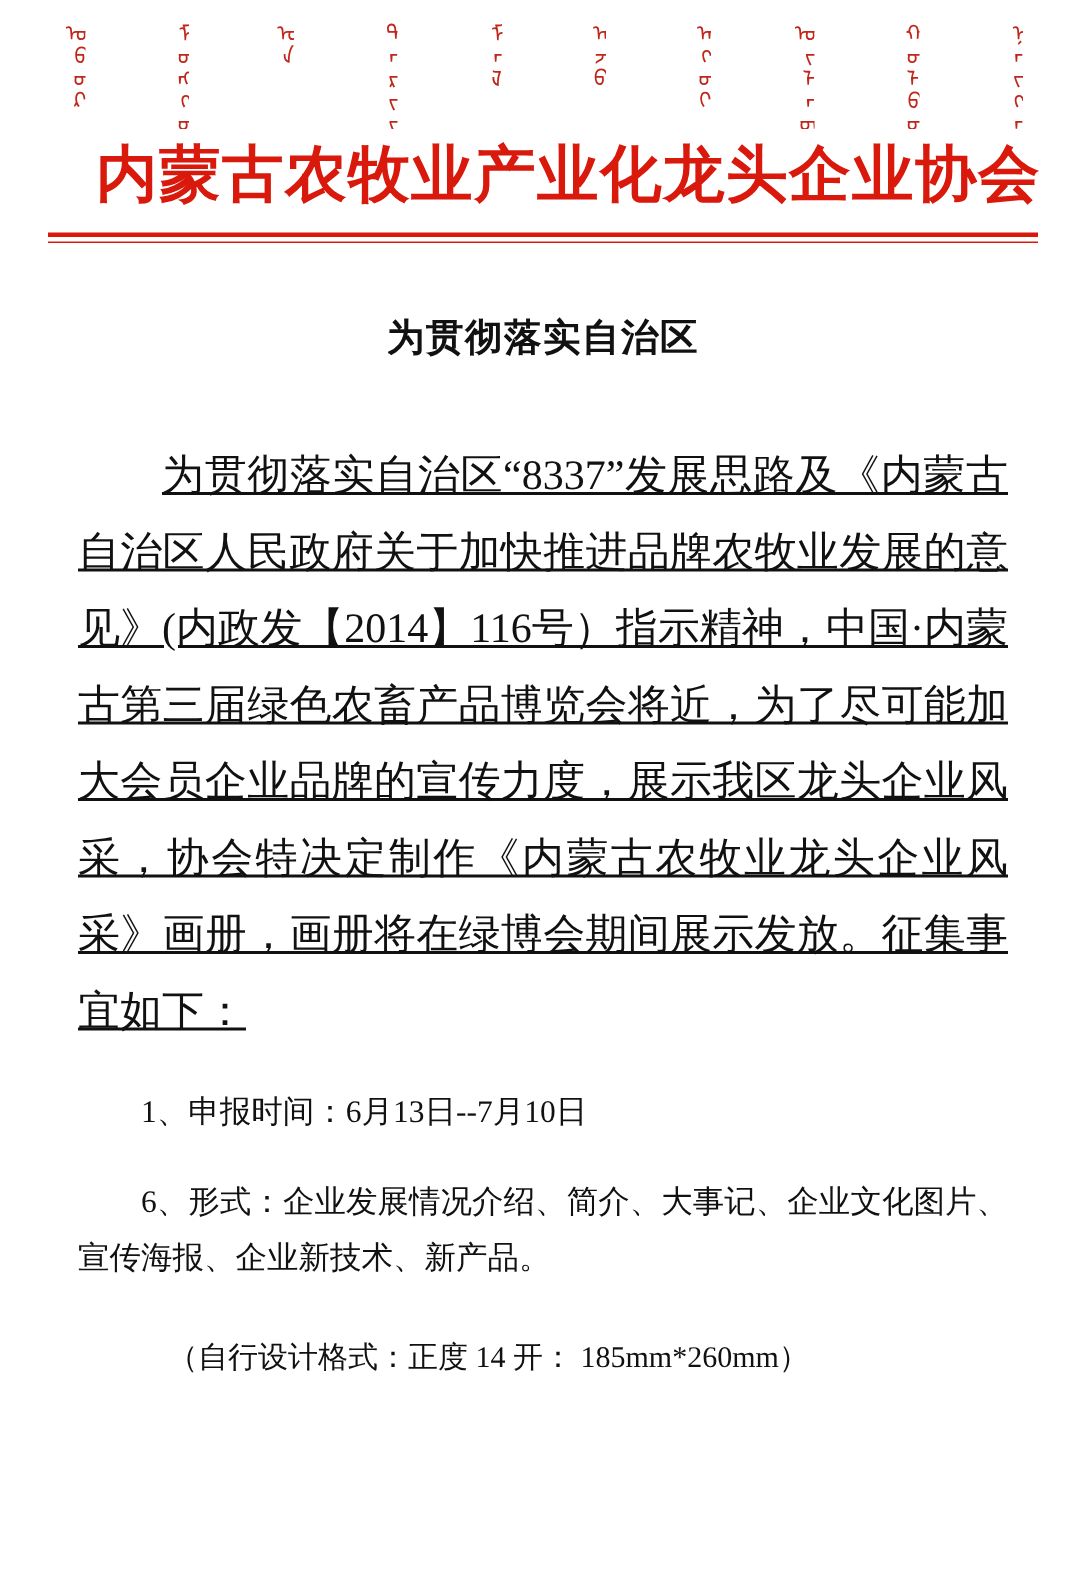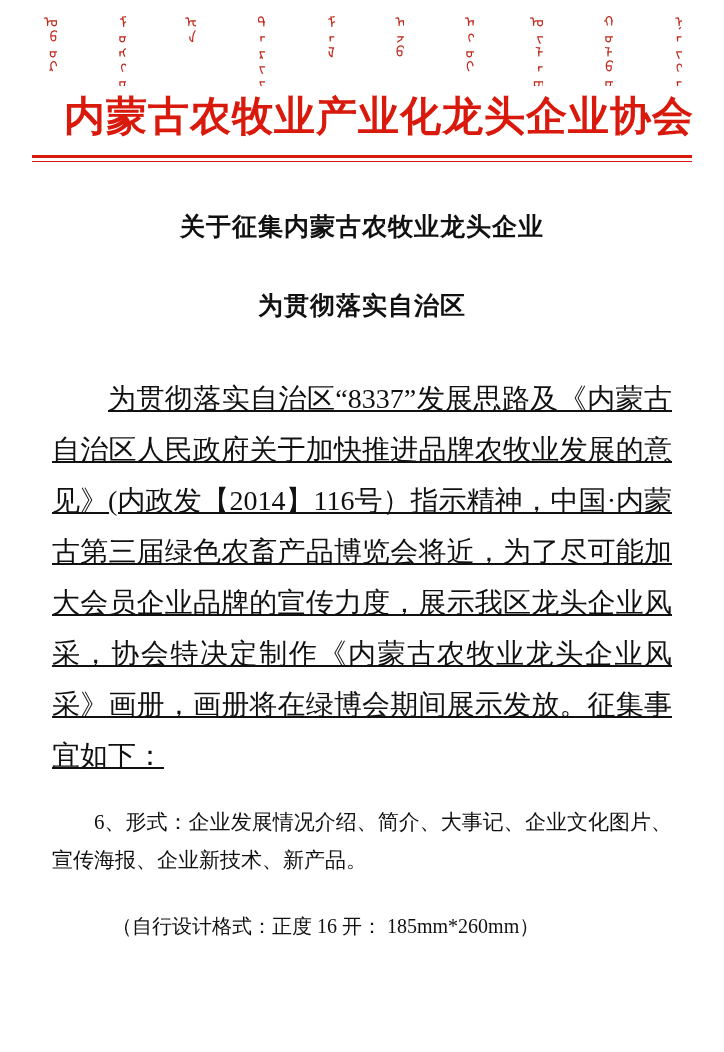--- a/index.html
+++ b/index.html
@@ -129,24 +129,24 @@
     <div class="mong-col">ᠦᠢᠯᠡᠳᠪᠦᠷᠢ</div>
     <div class="mong-col">ᠬᠣᠯᠪᠣᠭ᠎ᠠ</div>
     <div class="mong-col">ᠨᠡᠢᠭᠡᠮᠯᠢᠭ</div>
   </div>
 
   <div class="assoc-title">内蒙古农牧业产业化龙头企业协会</div>
 
   <div class="rule-thick"></div>
   <div class="rule-thin"></div>
 
-  <div class="doc-title">关于征集内蒙古农牧业龙头企业</div>
   <div class="doc-title second">为贯彻落实自治区</div>
 
   <div class="body-text">
     <p>为贯彻落实自治区“8337”发展思路及《内蒙古自治区人民政府关于加快推进品牌农牧业发展的意见》(内政发【2014】116号）指示精神，中国·内蒙古第三届绿色农畜产品博览会将近，为了尽可能加大会员企业品牌的宣传力度，展示我区龙头企业风采，协会特决定制作《内蒙古农牧业龙头企业风采》画册，画册将在绿博会期间展示发放。征集事宜如下：</p>
   </div>
 
+  <div class="list-item">1、申报时间：6月13日--7月10日</div>
   <div class="list-item">6、形式：企业发展情况介绍、简介、大事记、企业文化图片、宣传海报、企业新技术、新产品。</div>
 
-  <div class="note-line">（自行设计格式：正度 16 开： 185mm*260mm）</div>
+  <div class="note-line">（自行设计格式：正度 14 开： 185mm*260mm）</div>
 
 </div>
 
 </body></html>

